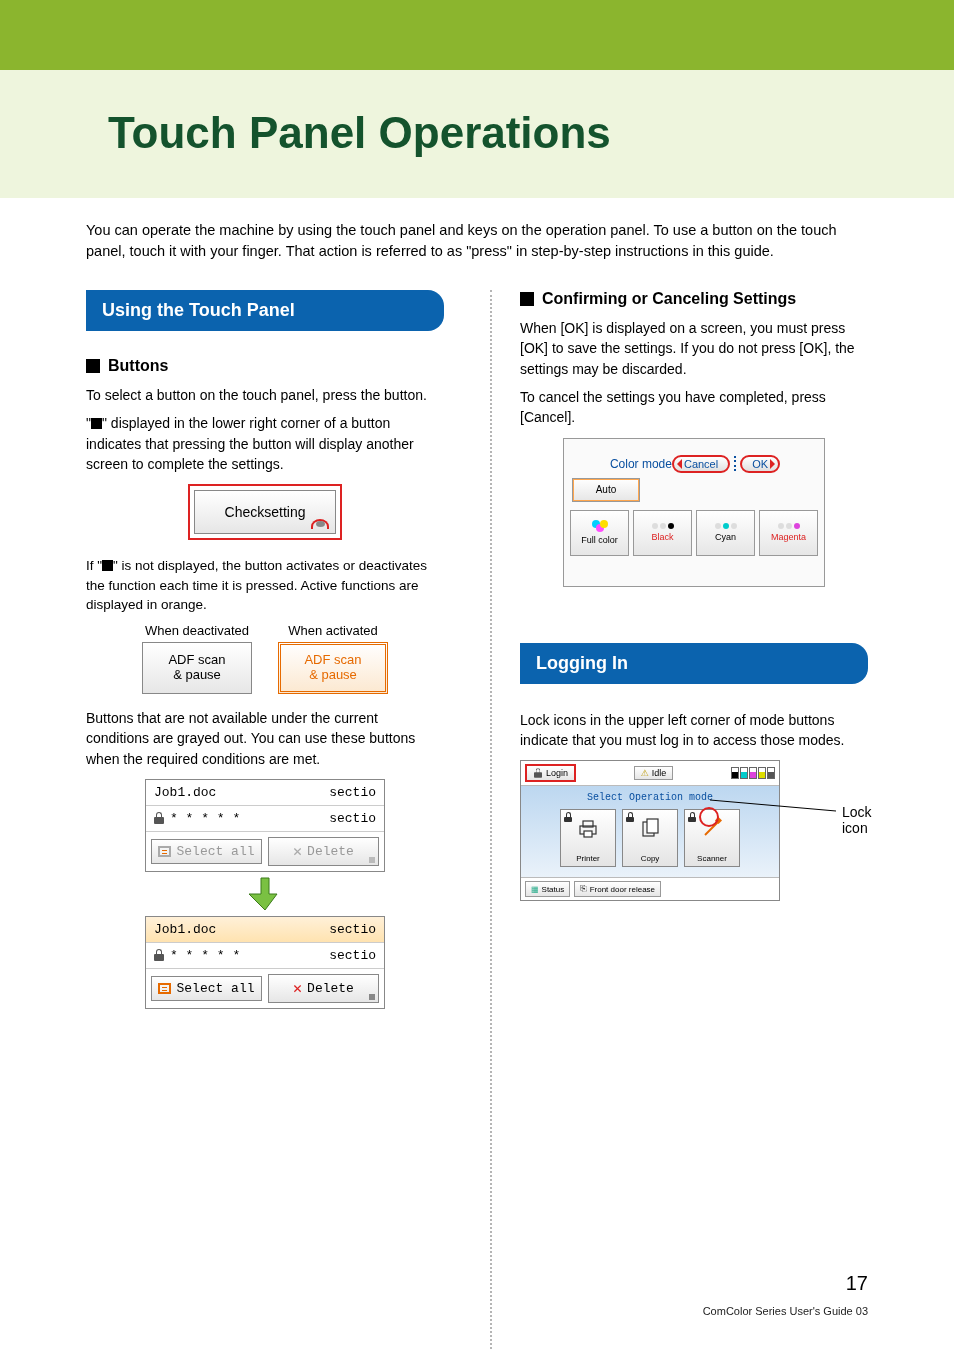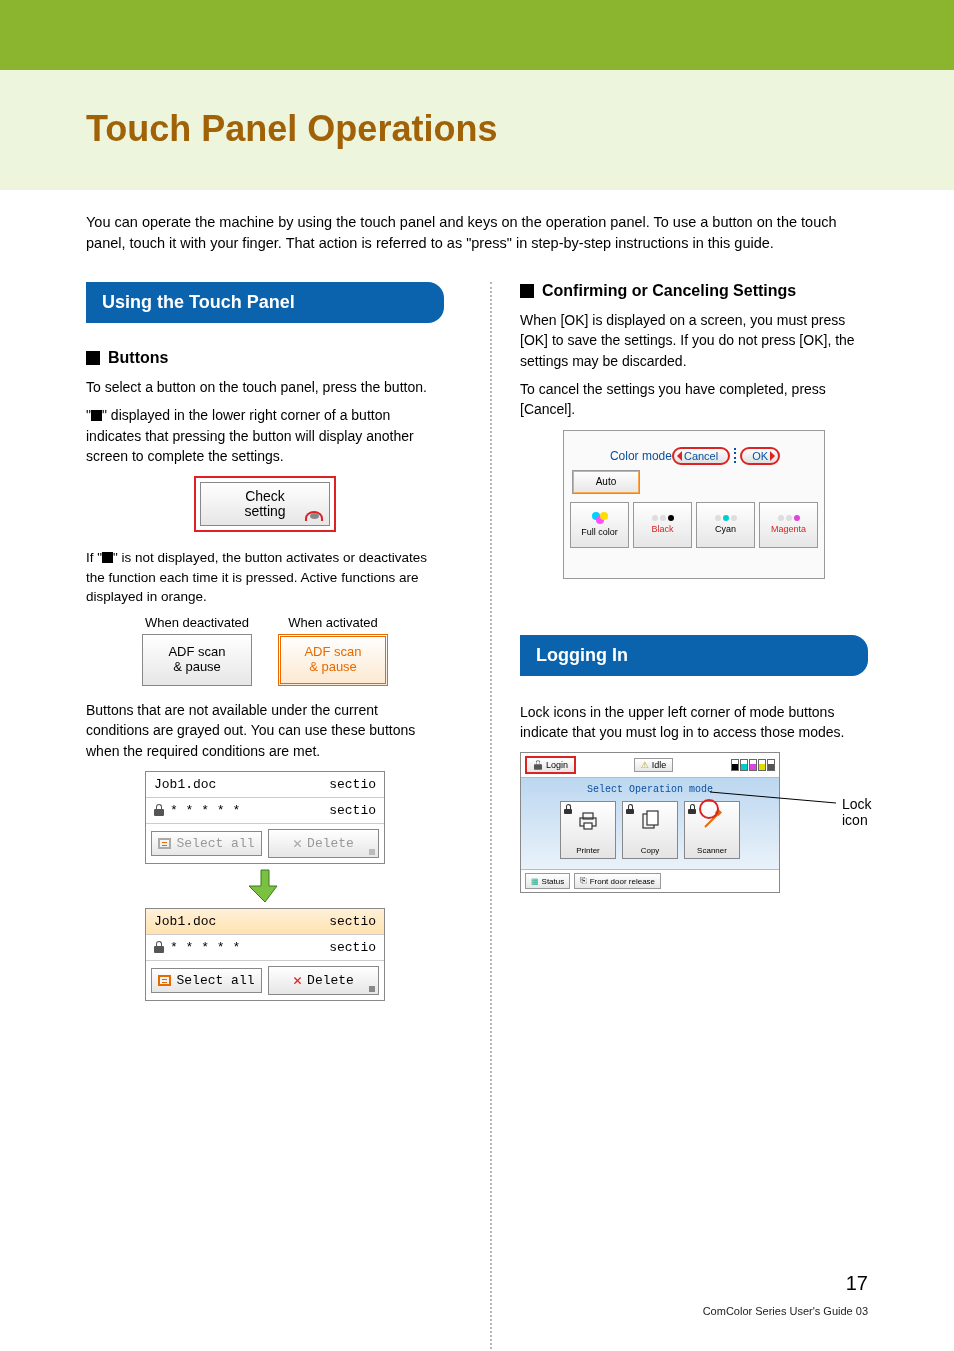--- a/index.html
+++ b/index.html
@@ -15,23 +15,24 @@
     width: 100%;
     height: 70px;
     background: #8BB52E;
   }
   .title-band {
     width: 100%;
     background: #EEF5DD;
     padding: 38px 0 40px 86px;
   }
   .title-band h1 {
-    color: #a16207;
-    font-size: 36px;
+    color: #14532d;
+    font-size: 44px;
     font-weight: bold;
+    margin-left: 22px;
   }
   .content {
     padding: 22px 86px 0 86px;
   }
   .intro {
     font-size: 14.5px;
     line-height: 1.45;
     margin-bottom: 28px;
   }
   .two-col {
@@ -91,30 +92,30 @@
     justify-content: center;
     margin: 10px 0 16px 0;
   }
 
   
   .check-setting-wrap {
     border: 2px solid #D22;
     padding: 4px;
   }
   .check-setting {
-    width: 130px;
+    width: 142px;
     height: 44px;
     background: linear-gradient(#fff, #e6e6e6);
     border: 1px solid #888;
     font-family: "Lucida Grande", Arial, sans-serif;
     font-size: 14px;
     text-align: center;
     position: relative;
     display: flex;
-    flex-direction: column;
+    flex-direction: row;
     justify-content: center;
     align-items: center;
     line-height: 1.1;
   }
   .submenu-icon {
     position: absolute;
     right: 6px;
     bottom: 4px;
     width: 18px;
     height: 10px;

